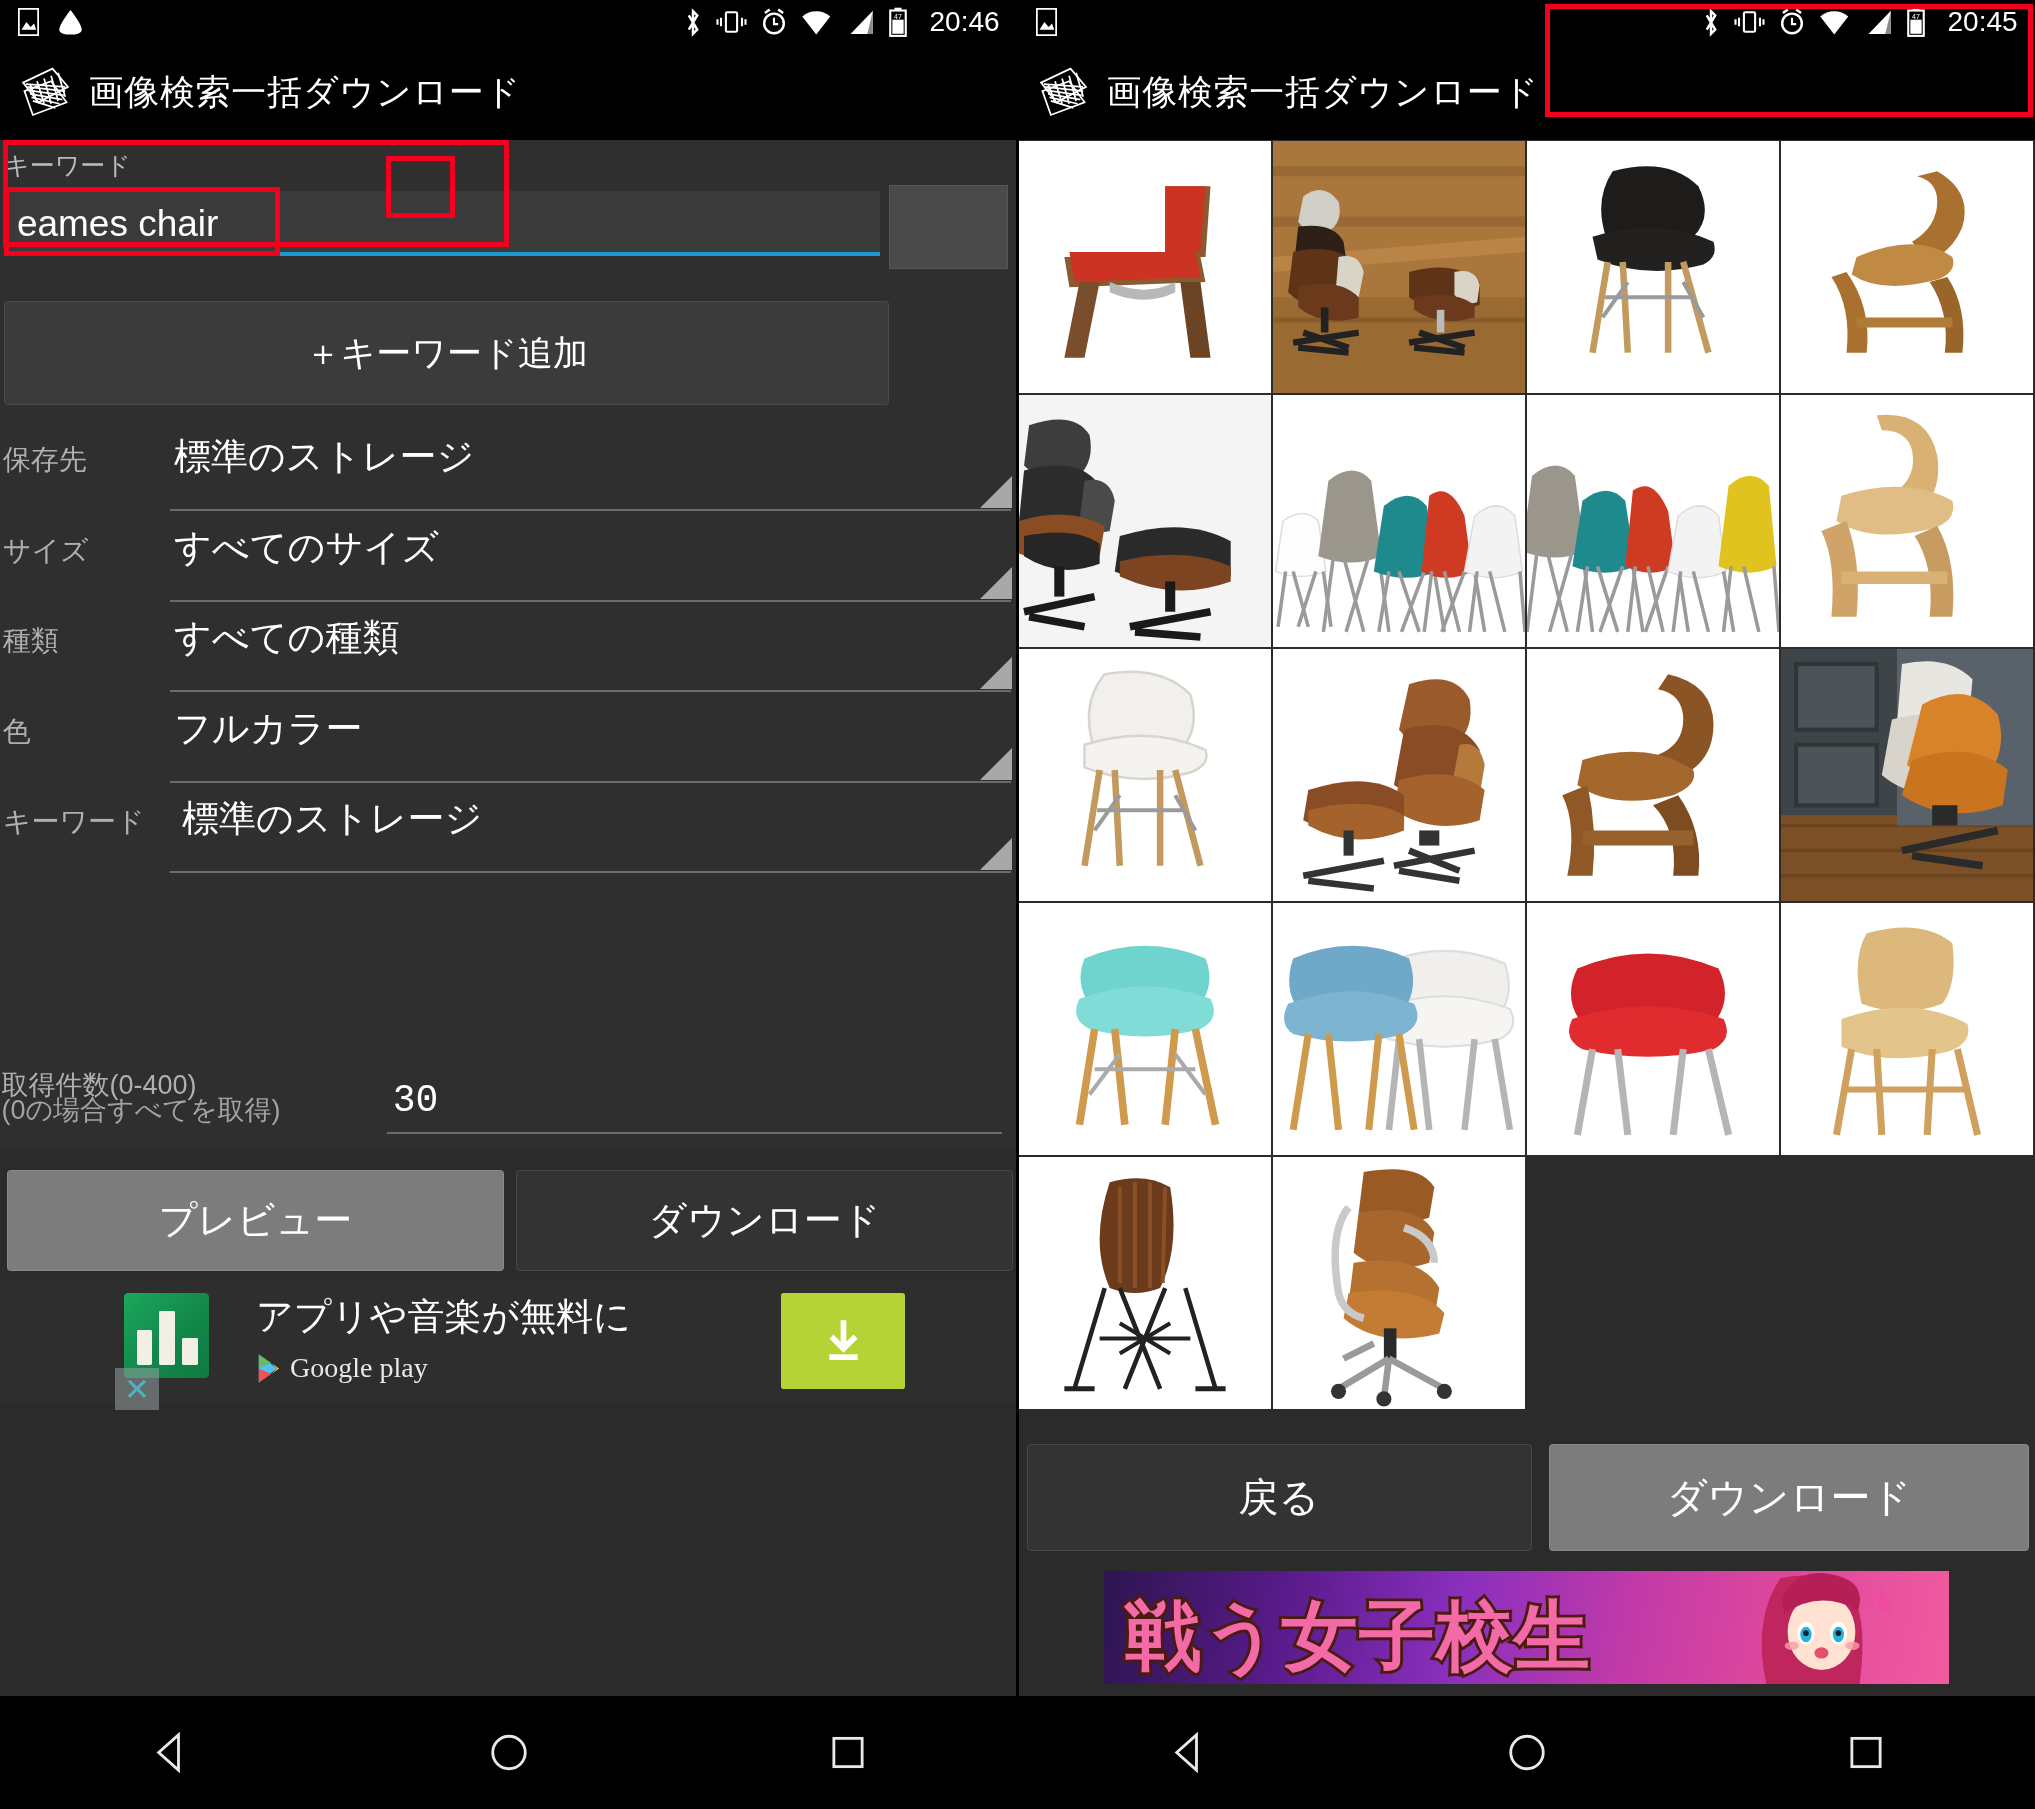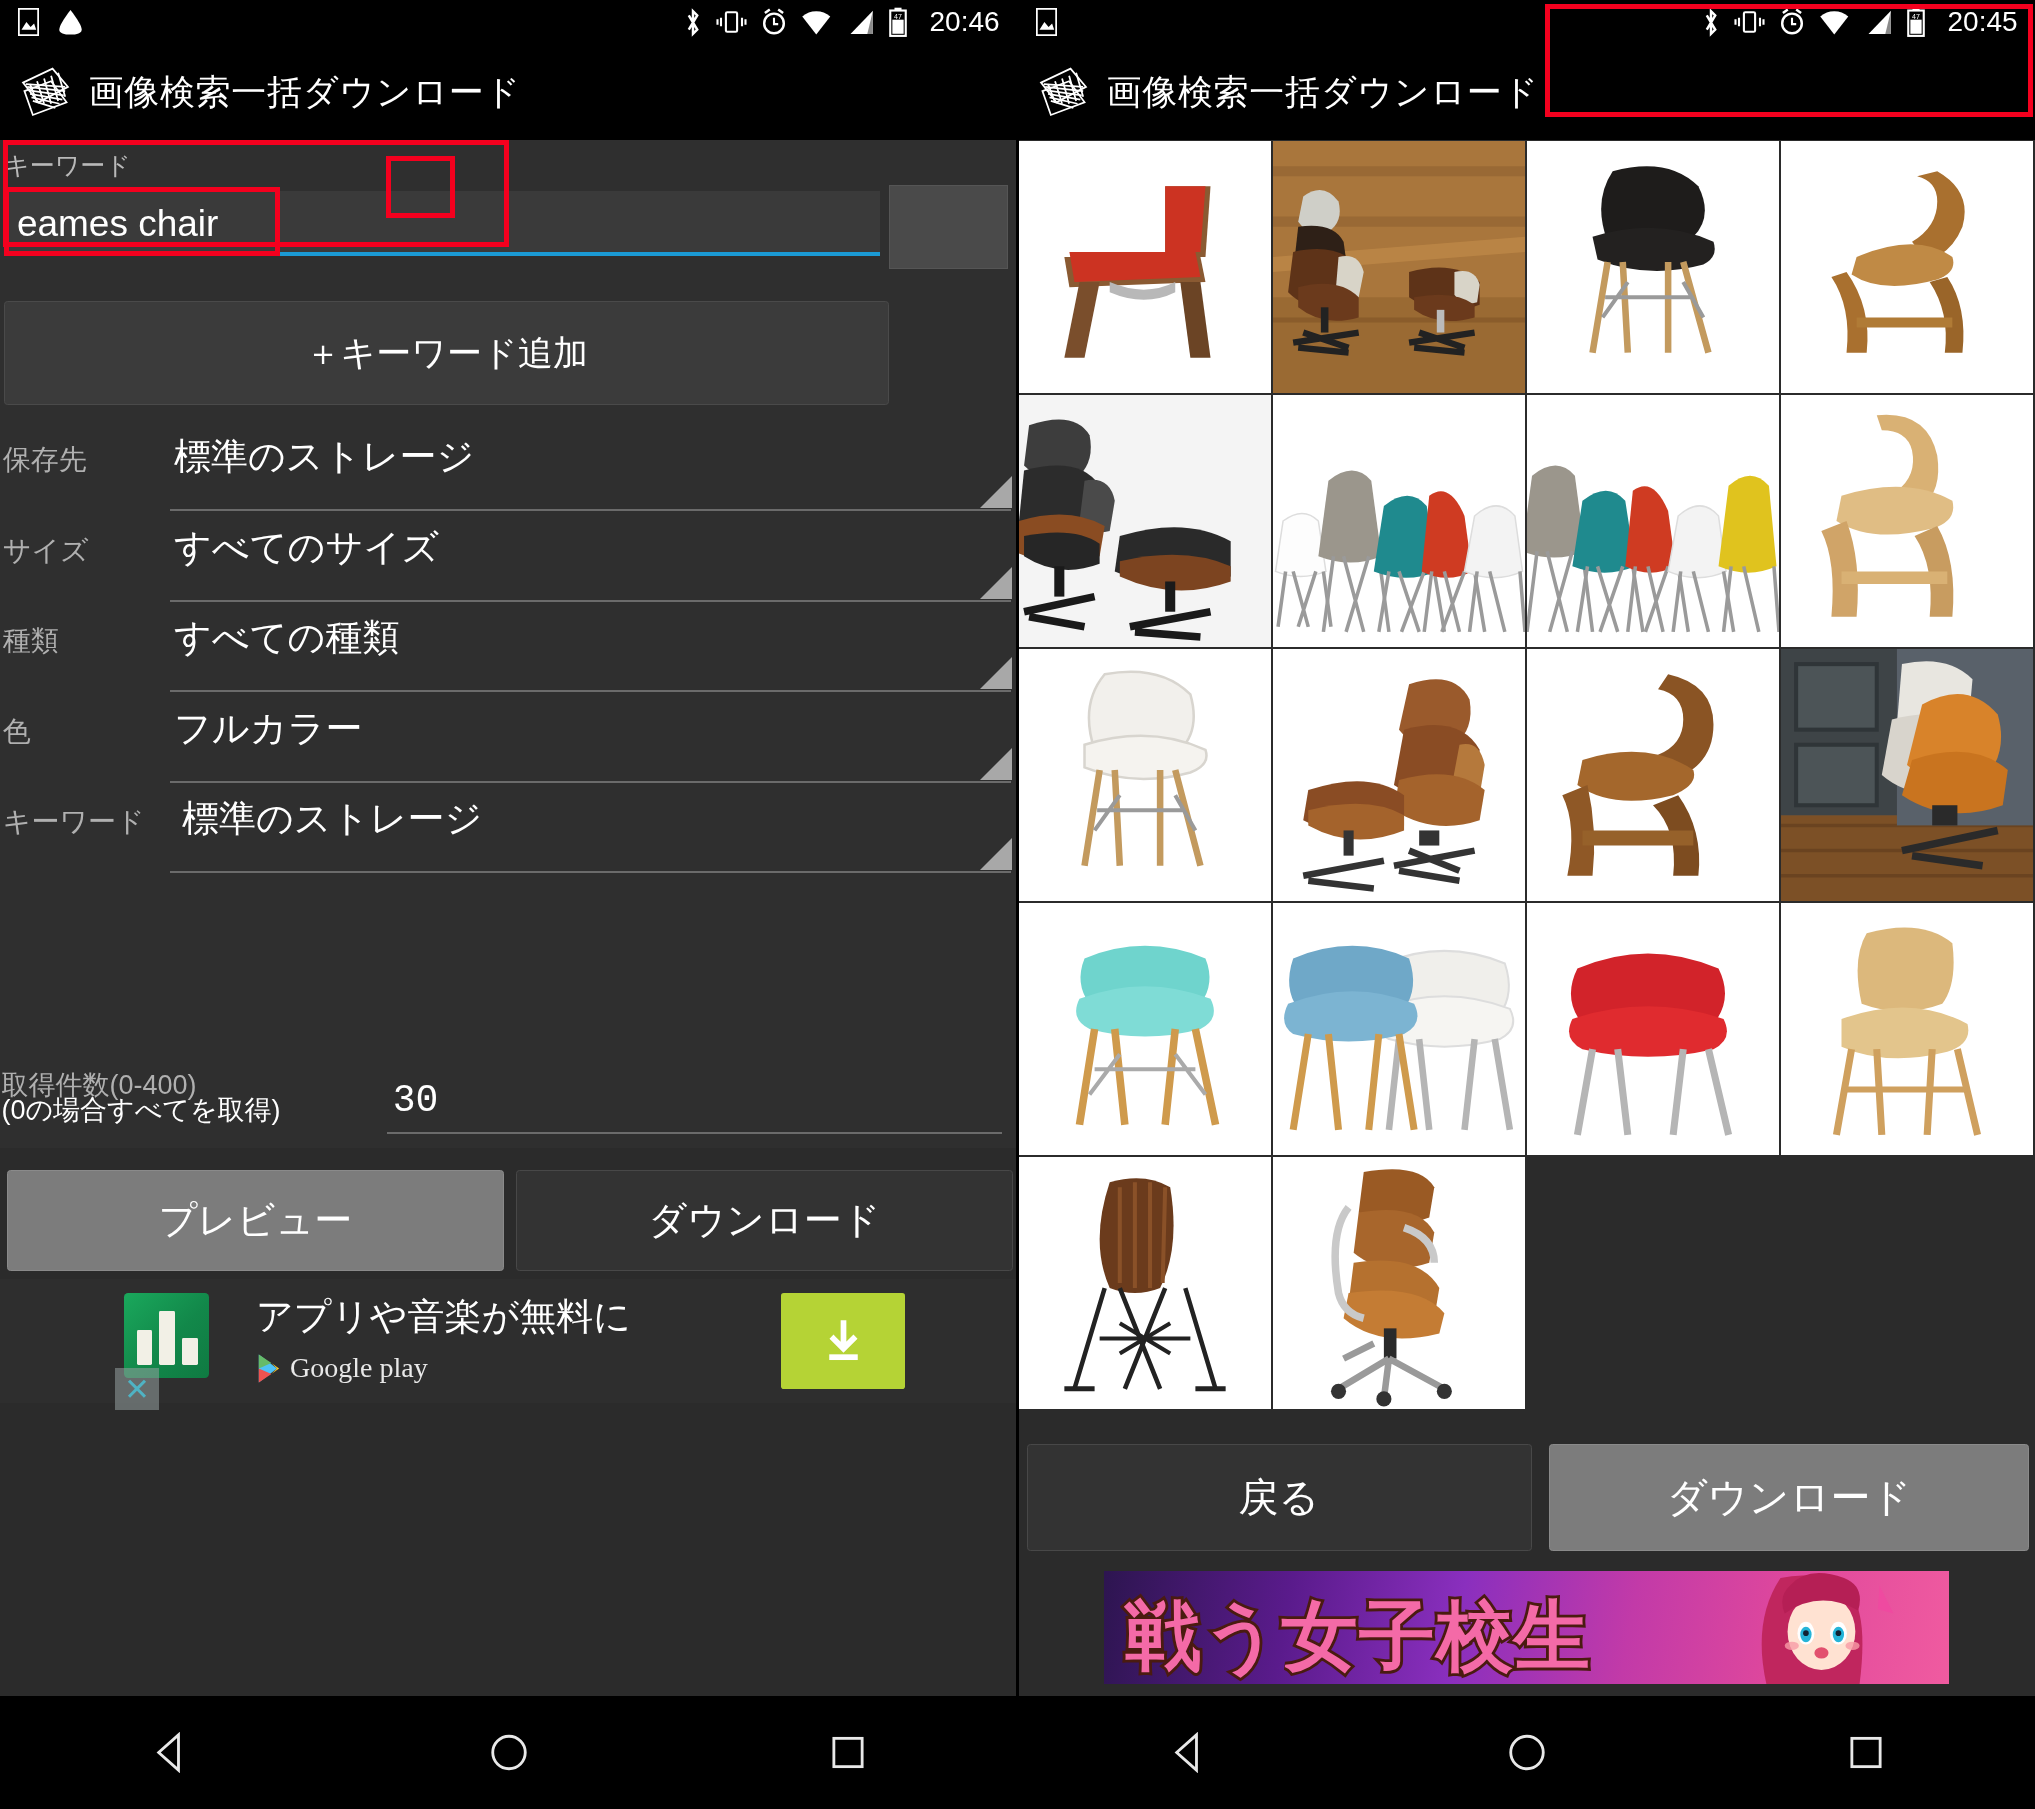--- a/index.html
+++ b/index.html
@@ -37,21 +37,21 @@
              color:#fff;font-size:35px;display:flex;align-items:center;justify-content:center;font-family:inherit;}
 
   .spin-row{position:absolute;left:0;width:1018px;height:90px;}
   .spin-label{position:absolute;left:2.8px;top:20px;color:#b0b0b0;font-size:28px;}
   .spin-val{position:absolute;left:174px;top:11.3px;color:#fff;font-size:37px;white-space:nowrap;}
   .spin-line{position:absolute;left:170px;bottom:0;width:841px;height:2.1px;background:#6b6b6b;}
   .spin-tri{position:absolute;right:5.7px;bottom:2.8px;width:0;height:0;border-left:32.5px solid transparent;border-bottom:32.5px solid #a8a8a8;}
 
   .count-block{position:absolute;left:0;top:912px;width:1018px;height:106px;}
   .count-l1{position:absolute;left:1.4px;top:15px;color:#b0b0b0;font-size:27px;}
-  .count-l2{position:absolute;left:1.4px;top:40px;color:#ffffff;font-size:27px;}
+  .count-l2{position:absolute;left:1.4px;top:40px;color:#a3a3a3;font-size:27px;}
   .count-input{position:absolute;left:387px;top:17px;width:615px;height:65px;background:transparent;border:0;border-bottom:2.1px solid #6b6b6b;
                color:#fff;font-size:38px;padding:0 5.7px;box-sizing:border-box;outline:none;font-family:Liberation Mono, monospace;}
   #cntRedBox{left:386px;top:15.5px;width:69px;height:62px;}
 
   .action-row{position:absolute;left:0;top:1026px;width:1018px;height:113px;}
   .btn-preview{position:absolute;left:7px;top:4.2px;width:495px;height:99px;background:#7c7c7c;border:1.4px solid #8a8a8a;border-radius:3.5px;
                color:#fff;font-size:38px;display:flex;align-items:center;justify-content:center;font-family:inherit;}
   .btn-download-l{position:absolute;left:516px;top:4.2px;width:495px;height:99px;background:#333;border:1.4px solid #484848;border-radius:3.5px;
                   color:#fff;font-size:38px;display:flex;align-items:center;justify-content:center;font-family:inherit;}
   #prevRedBox{left:2.8px;top:0px;width:506px;height:107px;}

